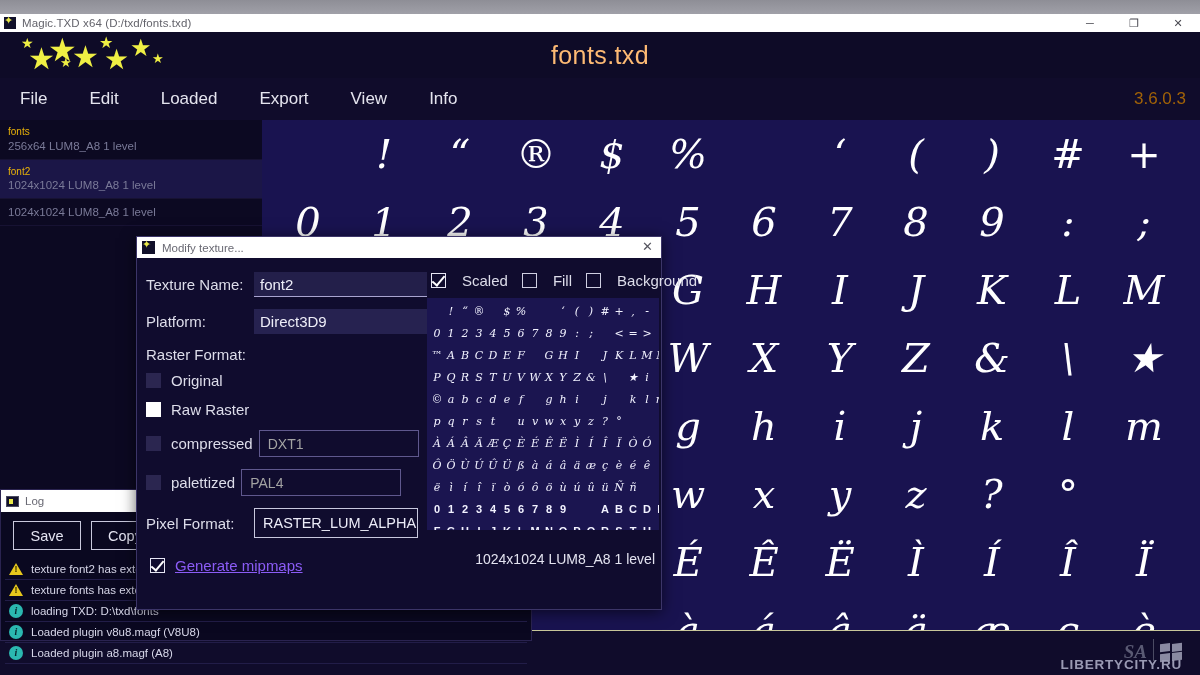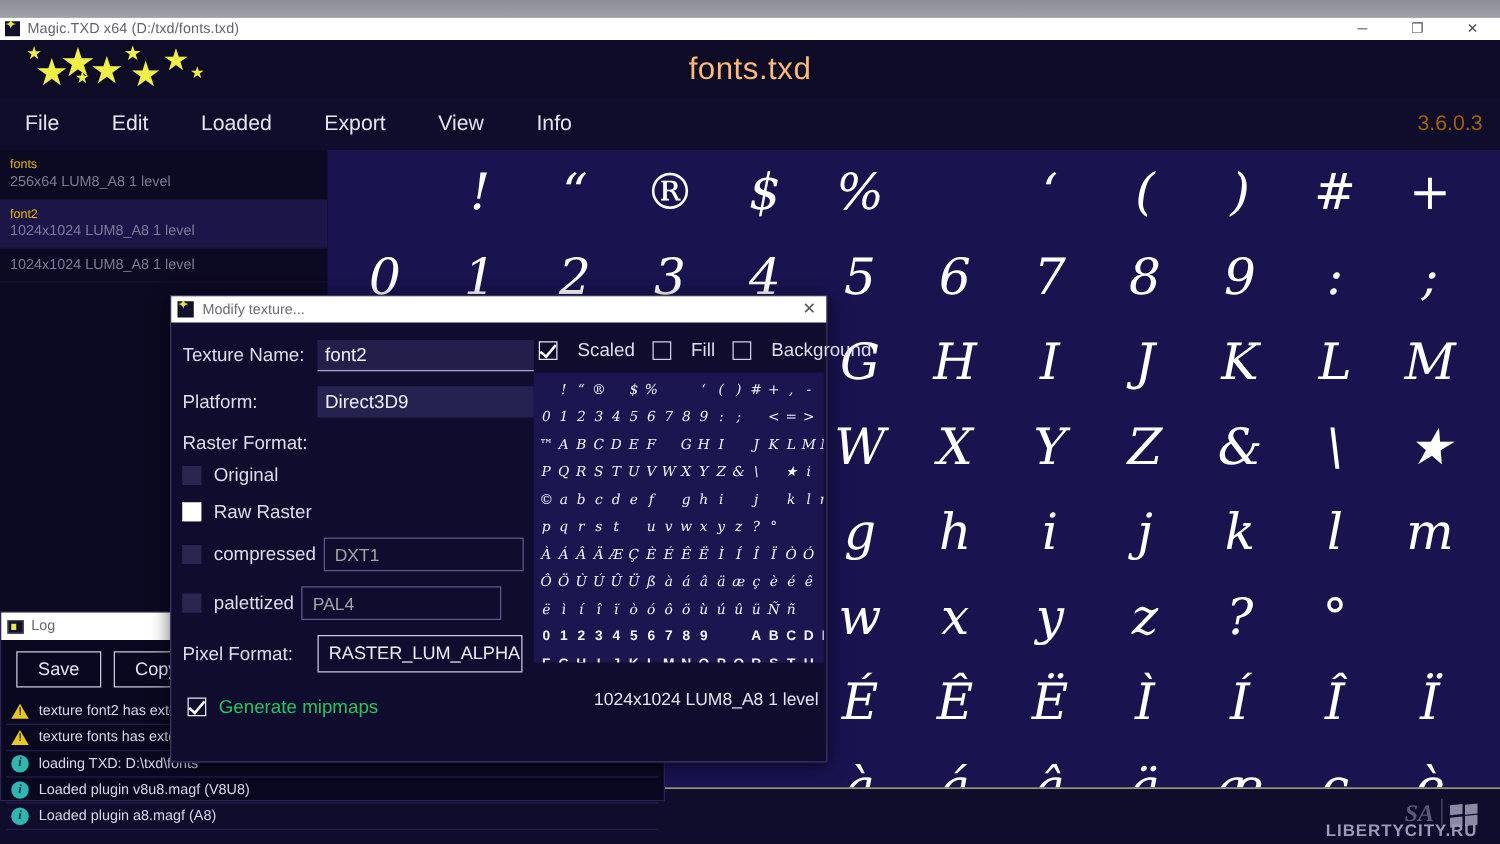--- a/index.html
+++ b/index.html
@@ -370,21 +370,21 @@
     display: flex; align-items: center; justify-content: flex-end;
     gap: 10px; padding-right: 12px; box-sizing: border-box;
   }
   .dlg-btn {
     min-width: 70px; height: 26px;
     border: 1px solid #cfcfe4; background: transparent;
     color: #ececf8; font-size: 14.5px;
     display: flex; align-items: center; justify-content: center;
     font-family: "Liberation Sans", sans-serif;
   }
-  .mip-label { font-size: 15px; color: #22c55e; }
+  .mip-label { font-size: 15px; color: #8b5cf6; text-decoration: underline; }
 </style>
 </head>
 <body>
 
 <div class="app">
 
   <div class="os-titlebar"></div>
 
   <div class="win-titlebar">
     <div class="win-icon"></div>

